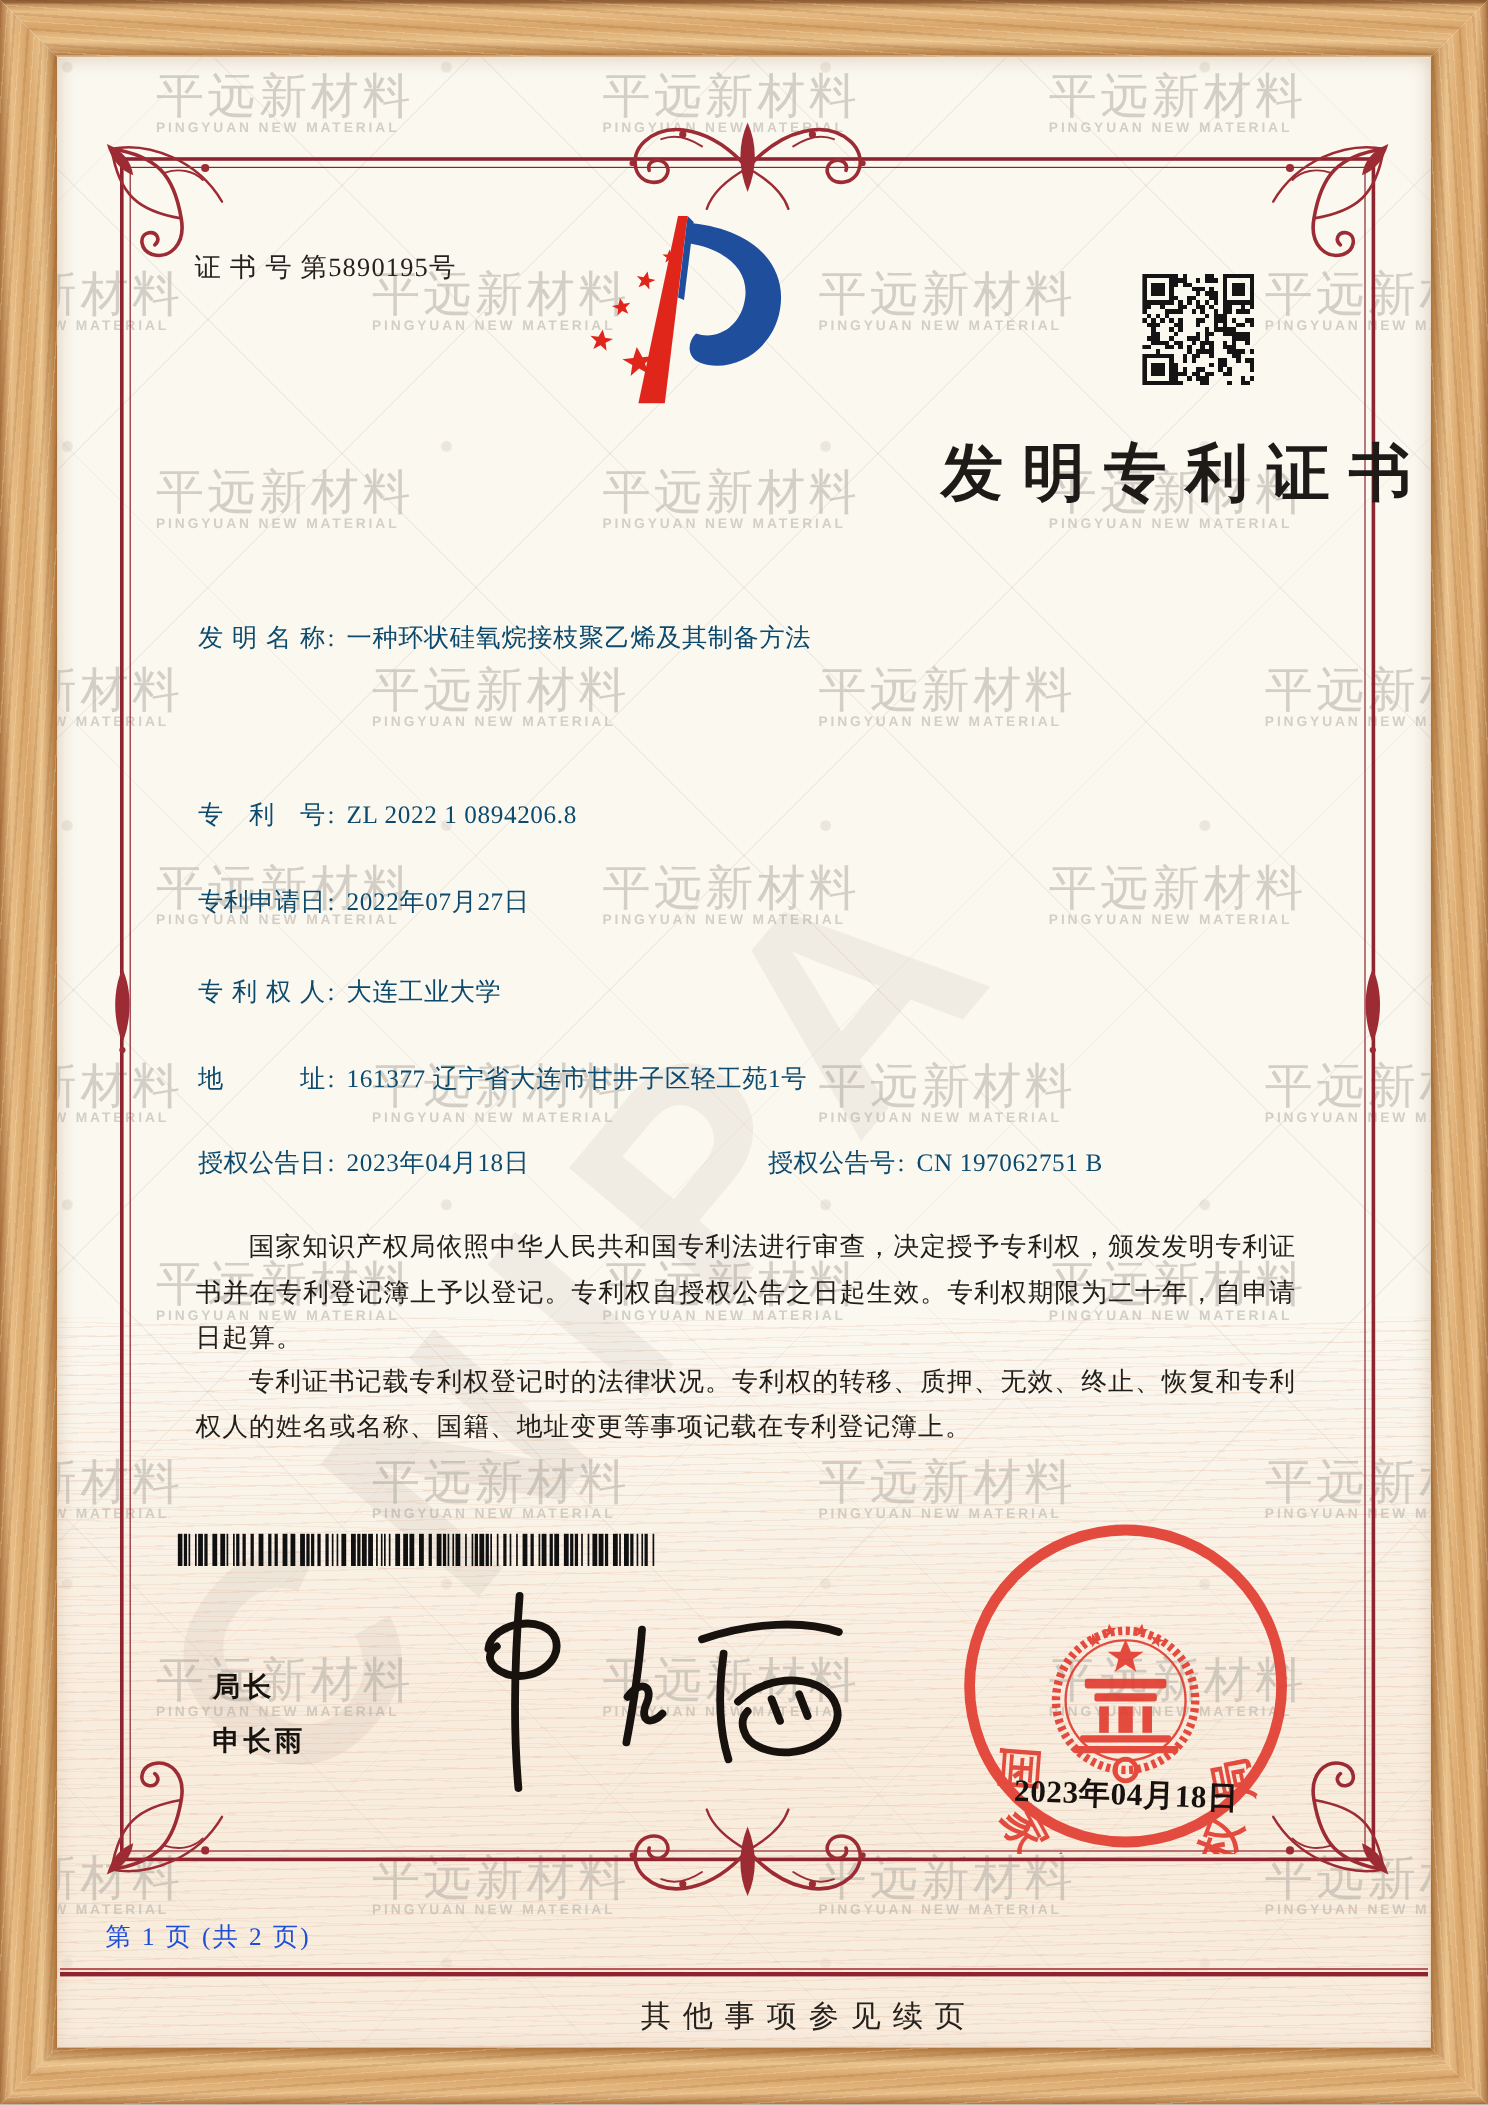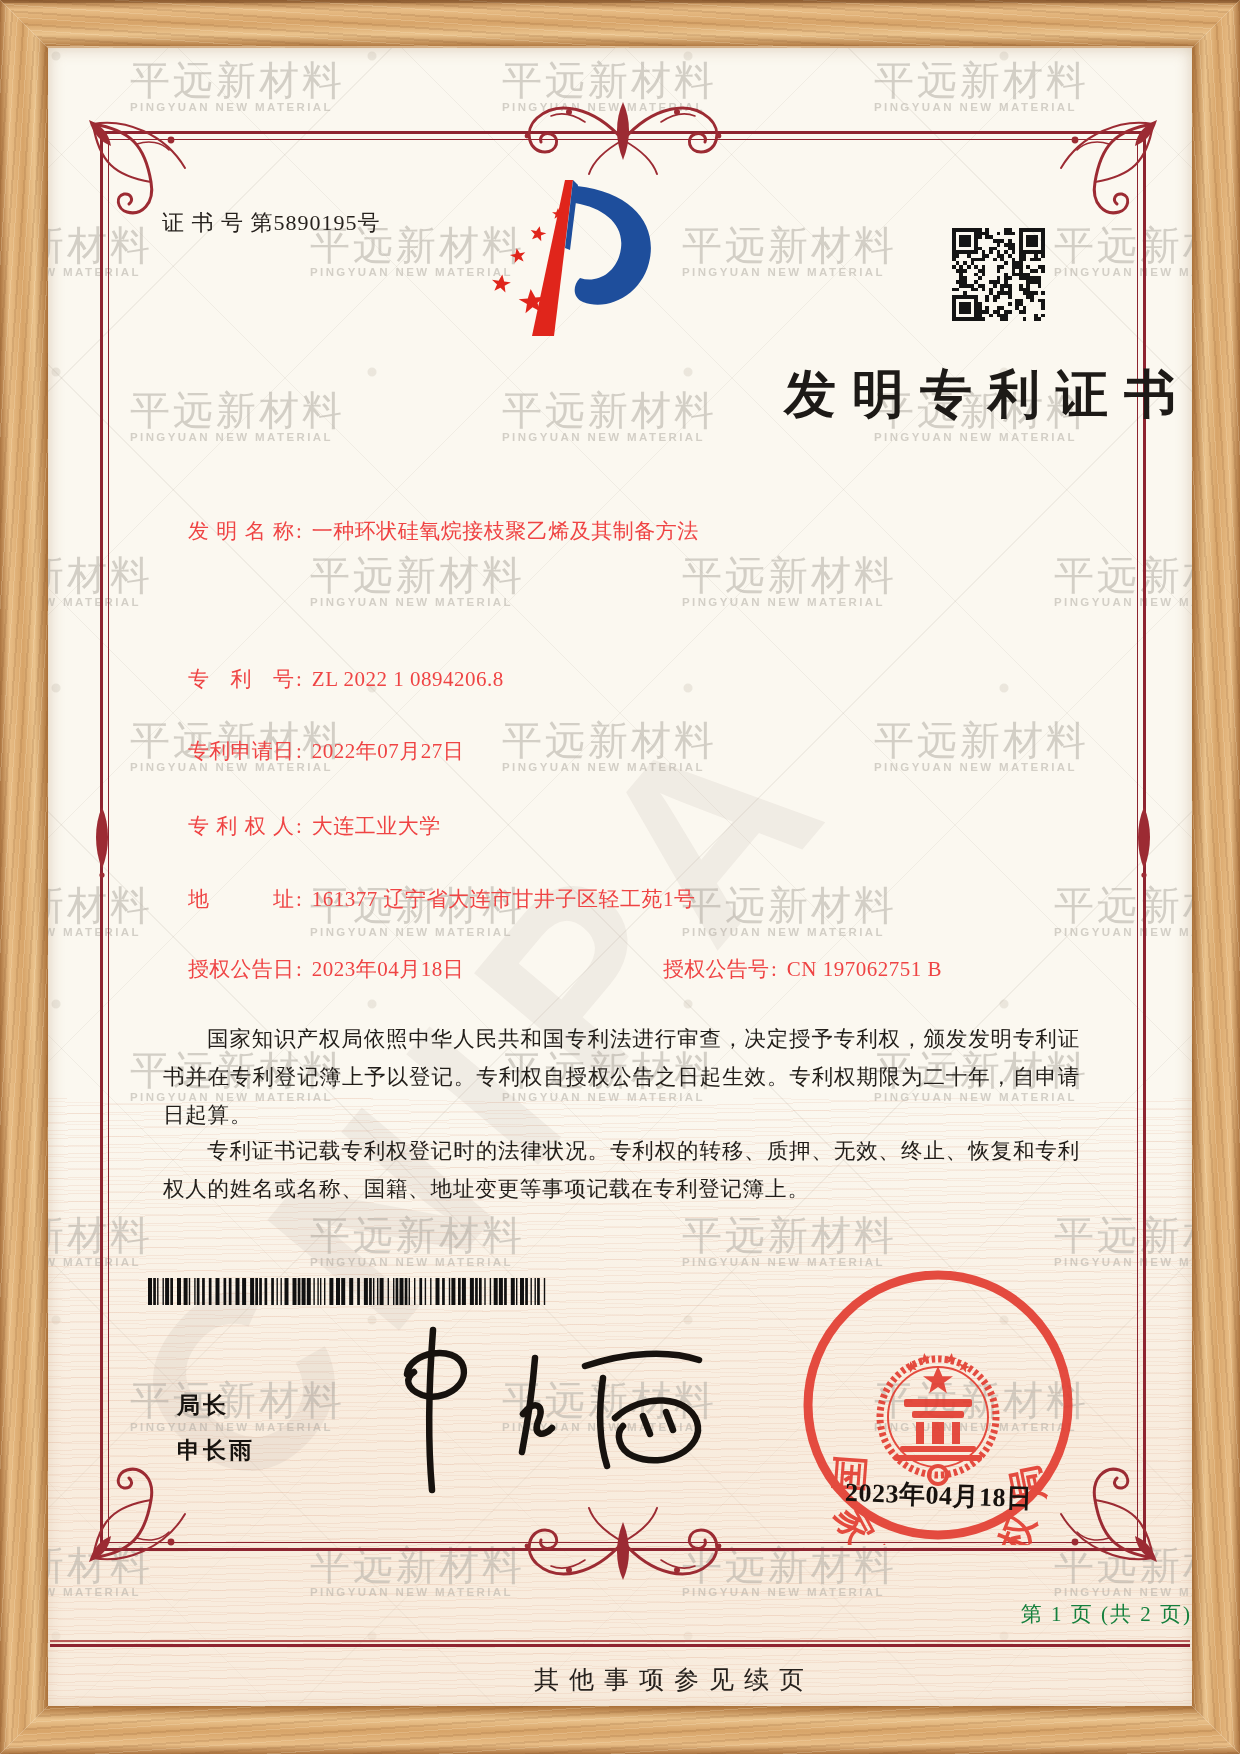--- a/index.html
+++ b/index.html
@@ -61,36 +61,36 @@
   .orn-br{right:-24px;bottom:-24px;transform:scale(-1,-1);}
   .orn-bl{left:-24px;bottom:-24px;transform:scaleY(-1);}
   .orn-left{left:-15px;top:50%;transform:translateY(-50%);}
   .orn-right{right:-15px;top:50%;transform:translateY(-50%) scaleX(-1);}
   
   .cert-no{position:absolute;left:114px;top:160px;z-index:5;font-size:22px;color:#26211d;letter-spacing:1px;}
   .logo{position:absolute;left:432px;top:130px;width:180px;height:160px;z-index:5;}
   .qr{position:absolute;left:904px;top:180px;width:93px;height:93px;z-index:5;}
   .title{position:absolute;left:0;top:312px;width:1144px;z-index:5;text-align:right;
          font-size:52px;font-weight:bold;letter-spacing:16px;color:#1d1a17;text-indent:16px;}
-  .row{position:absolute;left:117px;z-index:5;font-size:21px;color:#ef4444;line-height:30px;white-space:nowrap;margin-left:23px;}
+  .row{position:absolute;left:117px;z-index:5;font-size:21px;color:#0c4a6e;line-height:30px;white-space:nowrap;}
   .flabel{display:inline-block;width:106px;text-align:justify;text-align-last:justify;vertical-align:top;}
   .colon{display:inline-block;margin:0 10px 0 2px;}
   .fvalue{letter-spacing:.5px;}
   .grant-row .pair2{position:absolute;left:475px;top:0;}
   .para{position:absolute;left:115px;width:917px;z-index:5;font-size:21.5px;line-height:38px;
         color:#211d19;text-indent:44px;text-align:justify;letter-spacing:.8px;}
   .barcode{position:absolute;left:100px;top:1230px;width:398px;height:27px;z-index:5;}
   .sig-label{position:absolute;left:129px;z-index:6;font-family:"Liberation Sans","DejaVu Sans",sans-serif;
         font-weight:bold;font-size:23px;letter-spacing:3px;color:#17130f;}
   .signature{position:absolute;left:327px;top:1274px;width:345px;height:175px;z-index:6;}
   .seal{position:absolute;left:750px;top:1217px;width:280px;height:280px;z-index:7;opacity:.9;}
   .seal-date{position:absolute;left:797px;top:1430px;z-index:8;font-size:26px;font-weight:bold;
         color:#17120e;transform:rotate(2deg);letter-spacing:.5px;}
-  .page-no{position:absolute;left:0;top:1552px;width:1144px;z-index:5;text-align:right;
-        padding-left:40px;box-sizing:border-box;font-size:21px;color:#15803d;letter-spacing:2px;}
+  .page-no{position:absolute;left:0;top:1552px;width:1144px;z-index:5;text-align:left;
+        padding-left:40px;box-sizing:border-box;font-size:21px;color:#1d4ed8;letter-spacing:2px;}
   .sep-line{position:absolute;left:2px;right:2px;top:1592px;height:7px;z-index:5;
         background:linear-gradient(180deg,#b85a58 0 1.5px,transparent 1.5px 3.5px,#8e2430 3.5px 7px);}
   .footer-note{position:absolute;left:0;top:1615px;width:1144px;z-index:5;text-align:center;
         padding-left:108px;box-sizing:border-box;font-size:25px;color:#26211d;letter-spacing:10px;}
 </style>
 </head>
 <body>
 
 <svg width="0" height="0" style="position:absolute">
   <defs>

